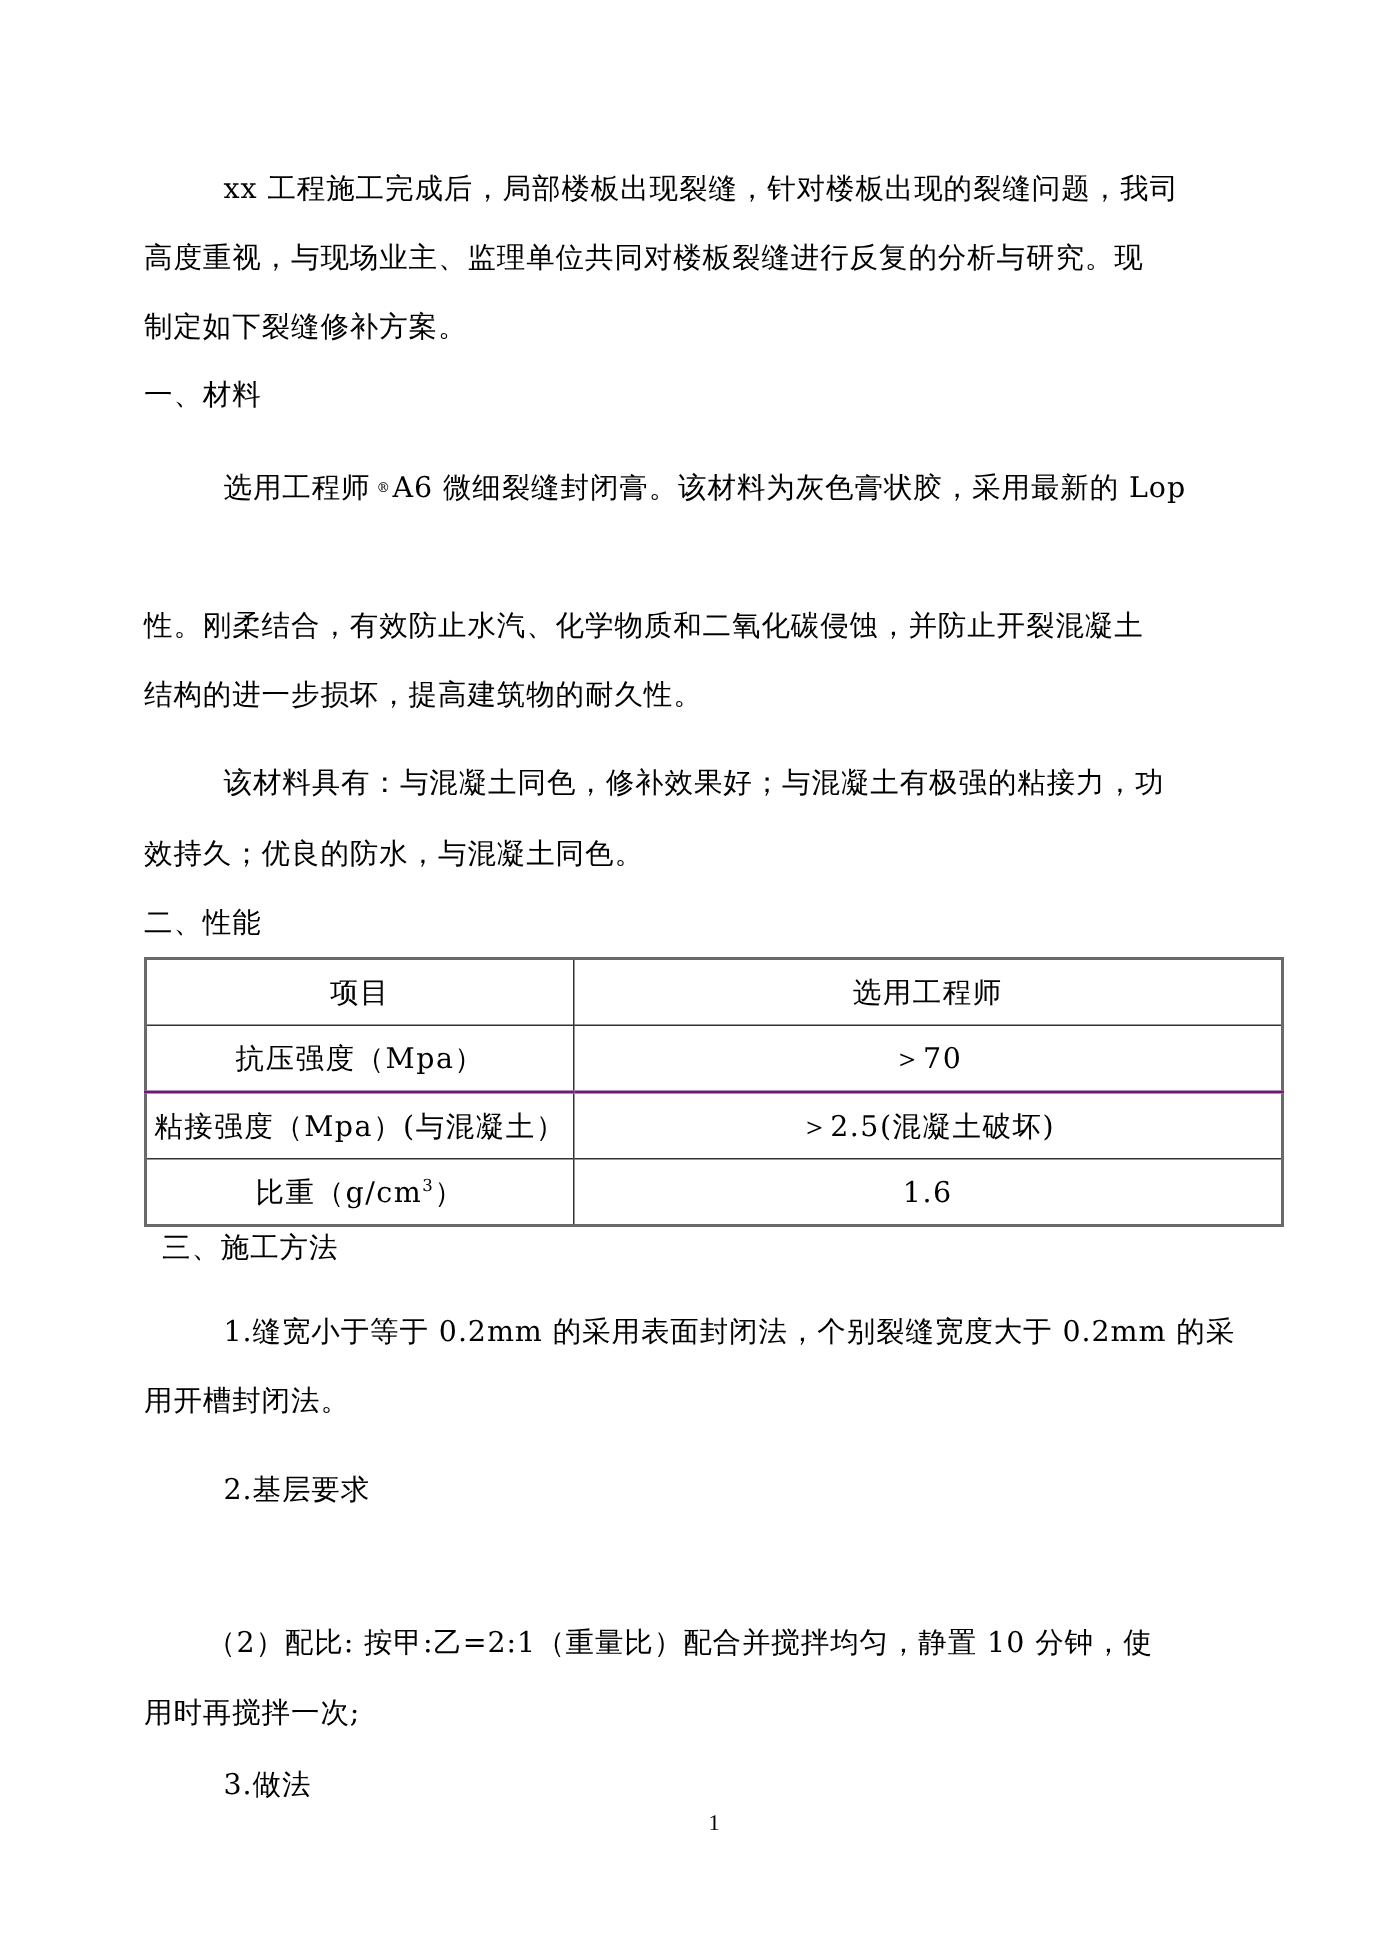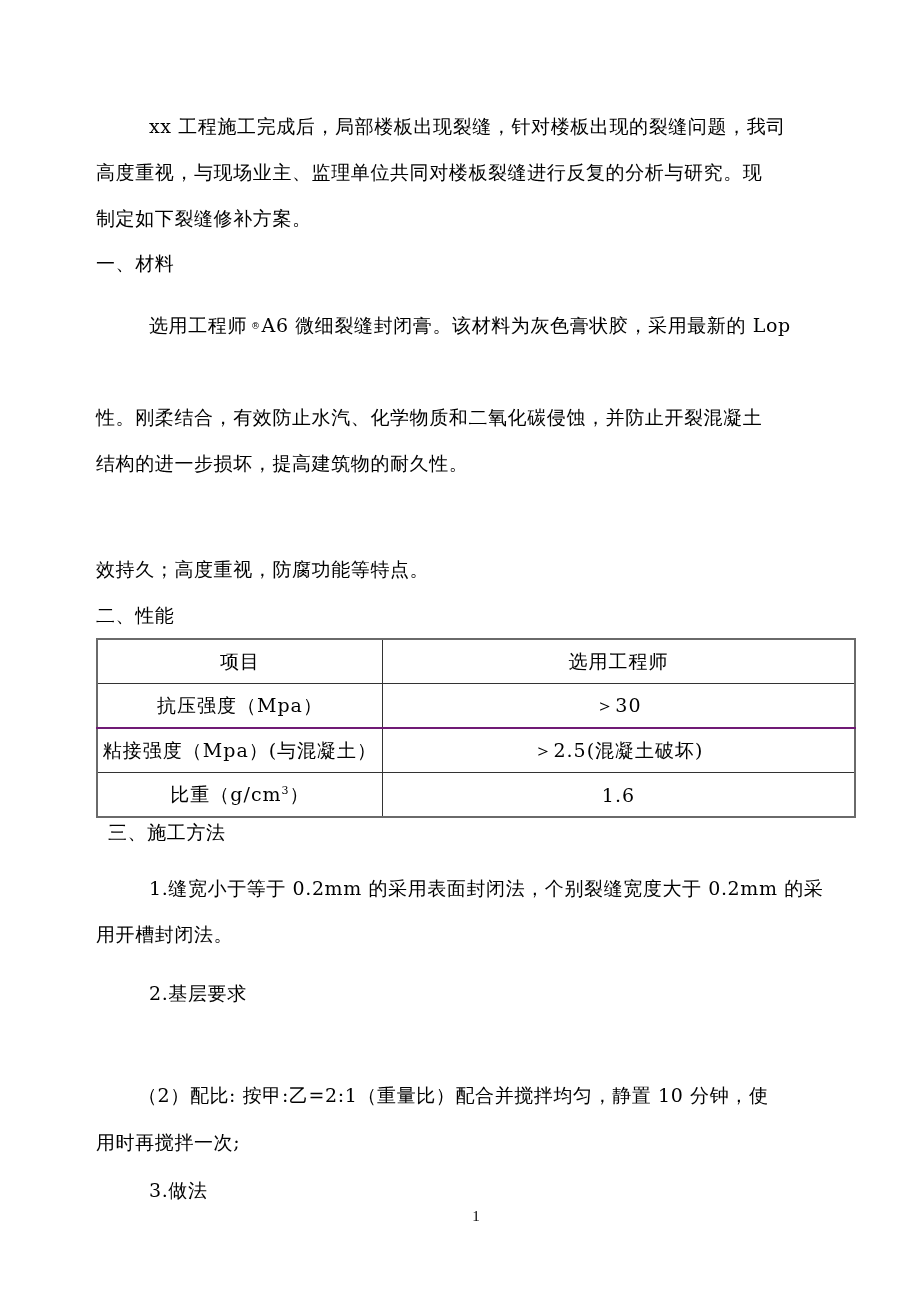--- a/index.html
+++ b/index.html
@@ -88,33 +88,34 @@
   <div class="line" style="top:206px;">制定如下裂缝修补方案。</div>
 
   <div class="line" style="top:251px;">一、材料</div>
 
   <div class="line indent" style="top:313px;">
     <span>选用工程师</span><span class="reg">®</span><span>A6 微细裂缝封闭膏。该材料为灰色膏状胶，采用最新的 Lop</span>
   </div>
   <div class="line" style="top:405px;">性。刚柔结合，有效防止水汽、化学物质和二氧化碳侵蚀，并防止开裂混凝土</div>
   <div class="line" style="top:451px;">结构的进一步损坏，提高建筑物的耐久性。</div>
 
-  <div class="line" style="top:557px;">效持久；高度重视，防腐功能等特点。</div>
+  <div class="line indent" style="top:510px;">该材料具有：与混凝土同色，修补效果好；与混凝土有极强的粘接力，功</div>
+  <div class="line" style="top:557px;">效持久；优良的防水，与混凝土同色。</div>
 
   <div class="line" style="top:603px;">二、性能</div>
 
   <table class="spec-table">
     <tbody>
         <tr>
       <th class="col1">项目</th>
       <th class="col2">选用工程师</th>
     </tr>
     <tr>
       <td>抗压强度（Mpa）</td>
-      <td>＞30</td>
+      <td>＞70</td>
     </tr>
     <tr class="row-2">
       <td>粘接强度（Mpa）(与混凝土）</td>
       <td>＞2.5(混凝土破坏)</td>
     </tr>
     <tr>
       <td><span>比重（g/cm</span><span class="sup">3</span><span>）</span></td>
       <td>1.6</td>
     </tr>
   </tbody>

